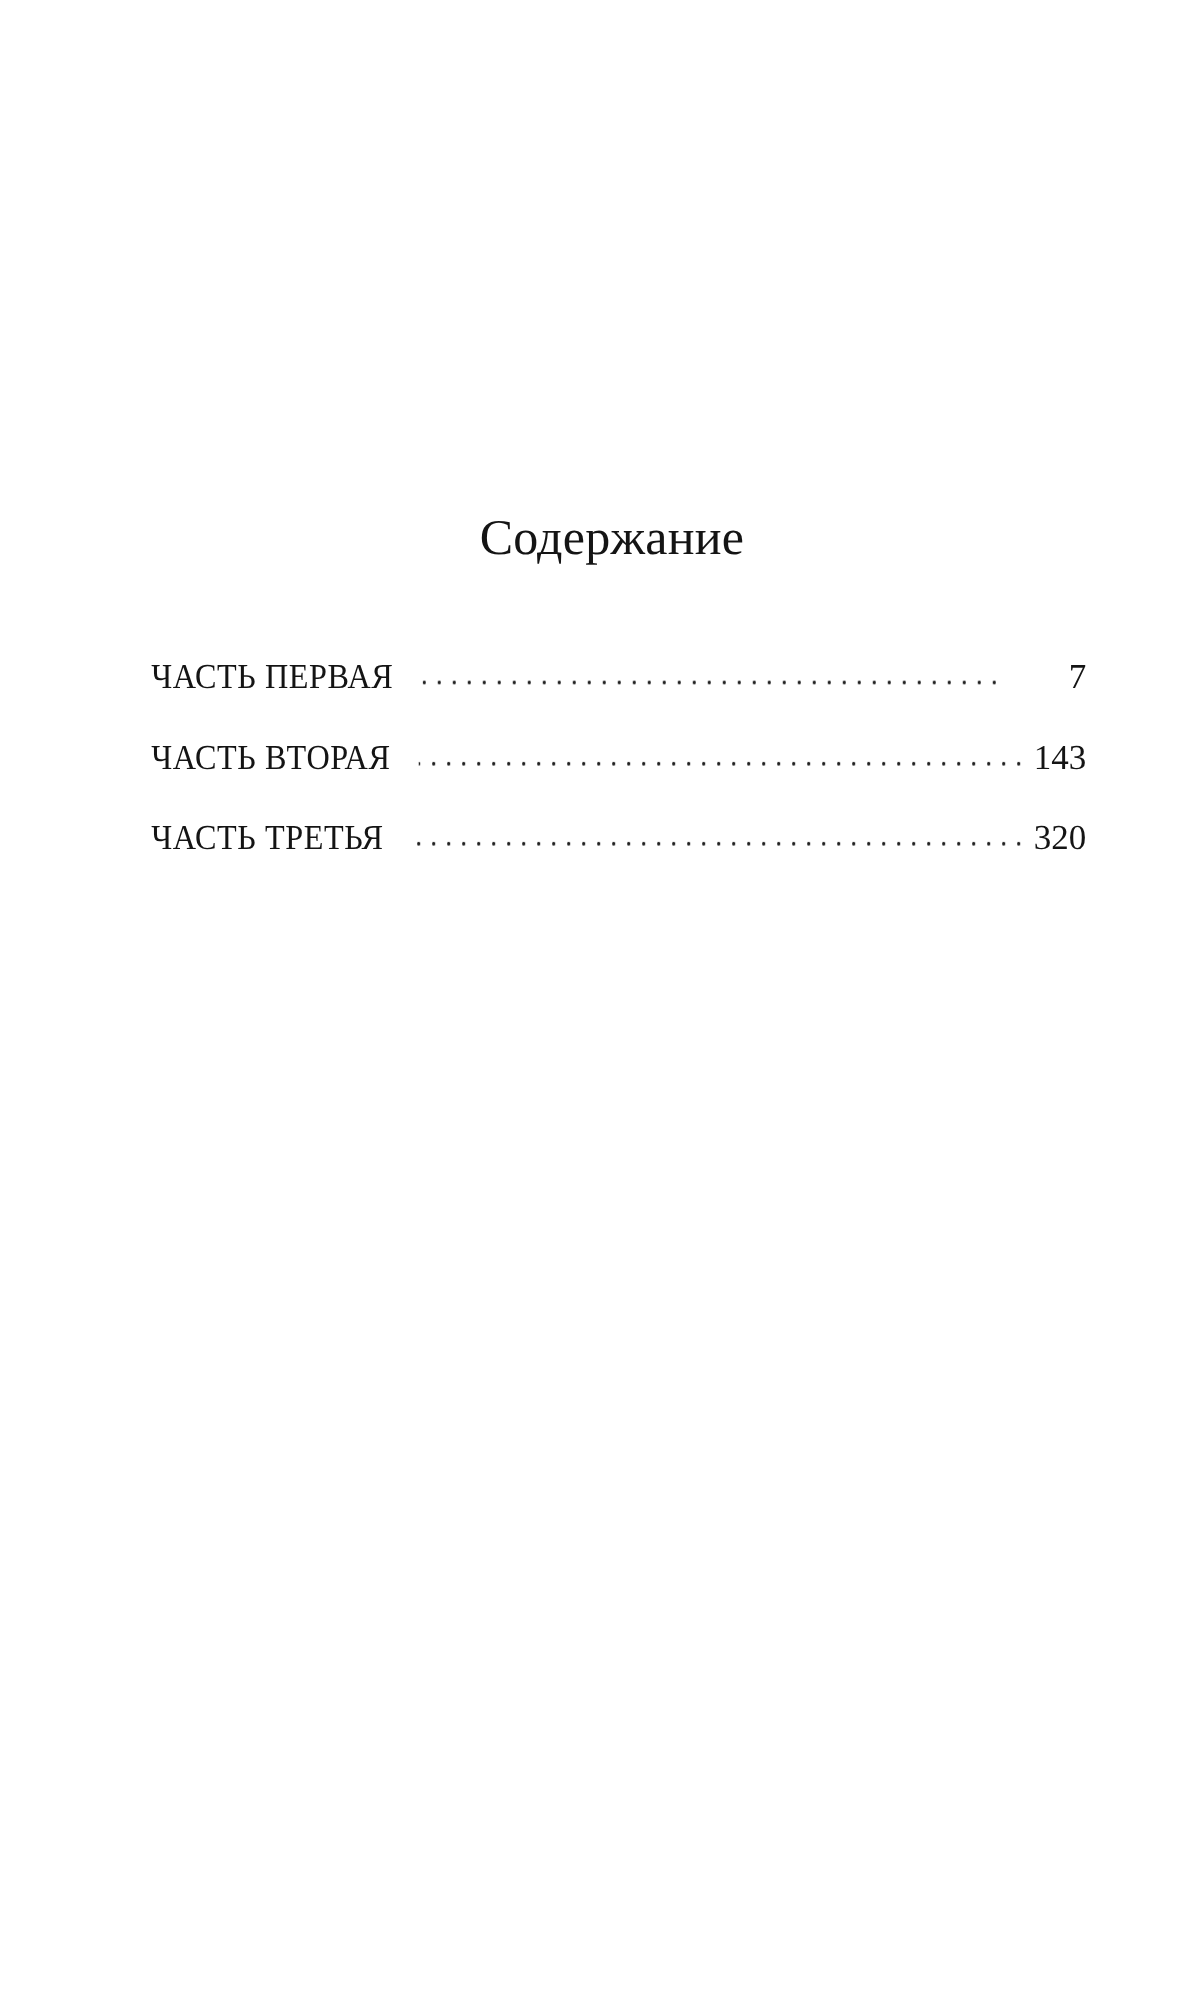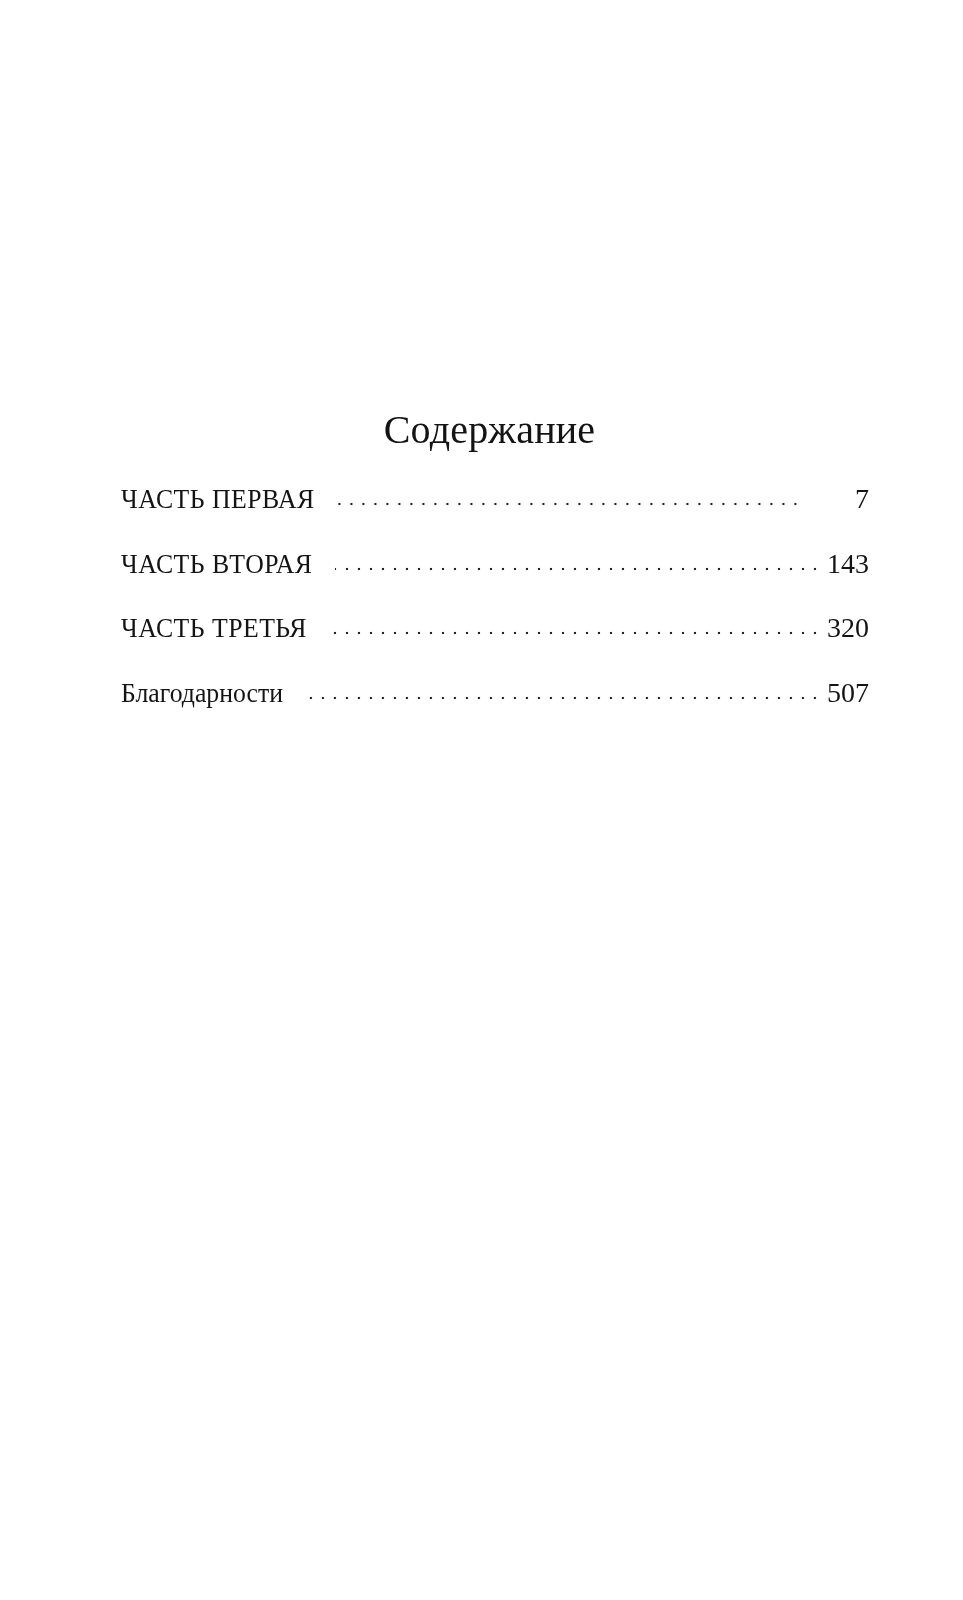--- a/index.html
+++ b/index.html
@@ -30,21 +30,21 @@
       text-align: center;
       font-size: 40px;
       line-height: 56px;
       letter-spacing: 0.2px;
       color: #141414;
       margin-left: 8px;
     }
     .toc-list {
       position: absolute;
       left: 121px;
-      top: 479px;
+      top: 522px;
       width: 748px;
       margin: 0;
       padding: 0;
       list-style: none;
     }
     .toc-entry {
       display: flex;
       align-items: baseline;
       height: 64.5px;
       font-size: 28px;
@@ -98,19 +98,14 @@
     <li class="toc-entry">
       <span class="toc-label caps">ЧАСТЬ ВТОРАЯ</span>
       <span class="toc-leader"></span>
       <span class="toc-page">143</span>
     </li>
     <li class="toc-entry">
       <span class="toc-label caps">ЧАСТЬ ТРЕТЬЯ</span>
       <span class="toc-leader"></span>
       <span class="toc-page">320</span>
     </li>
-    <li class="toc-entry">
-      <span class="toc-label">Благодарности</span>
-      <span class="toc-leader"></span>
-      <span class="toc-page">507</span>
-    </li>
   </ul>
 </div>
 
 </body></html>

